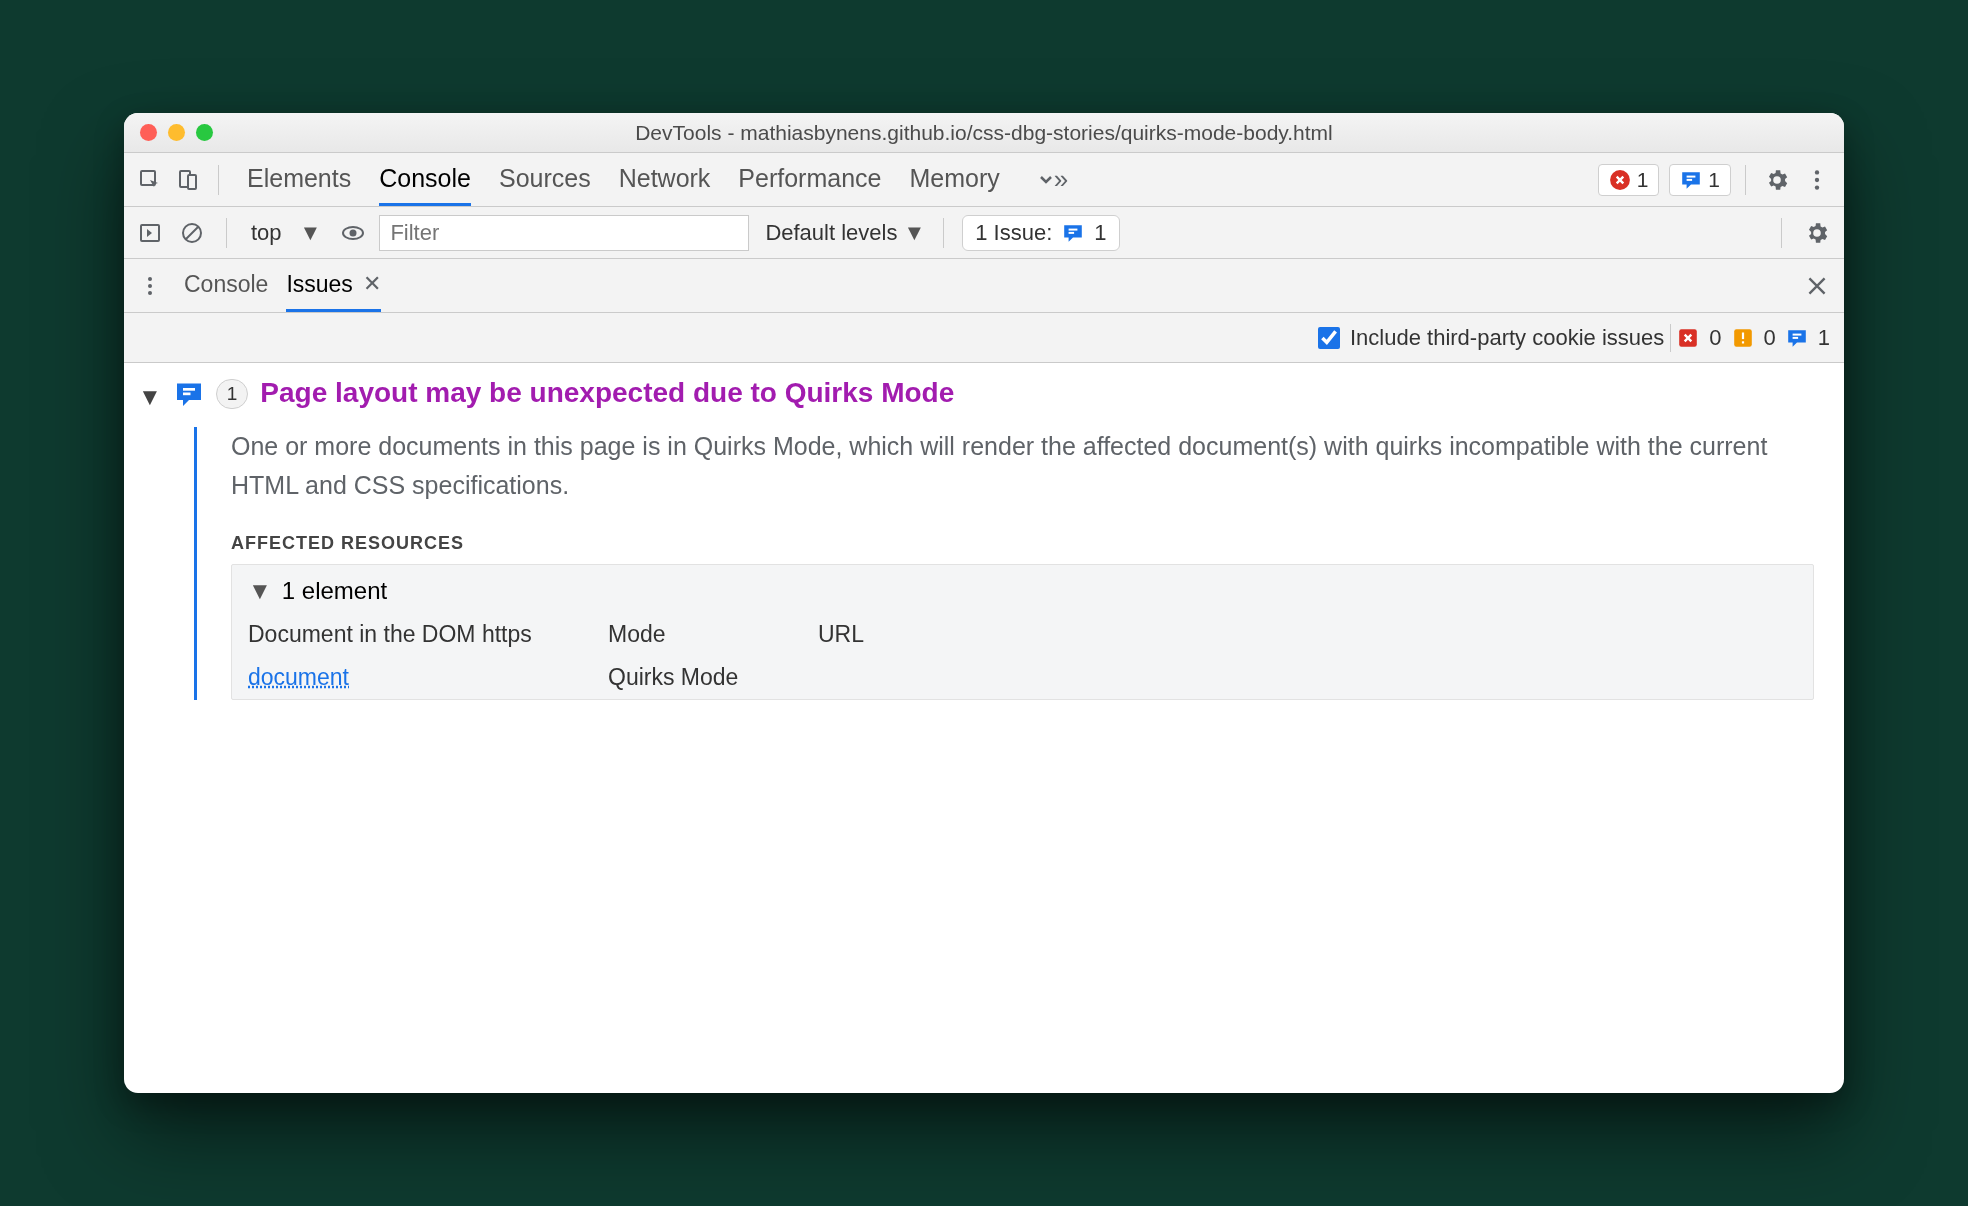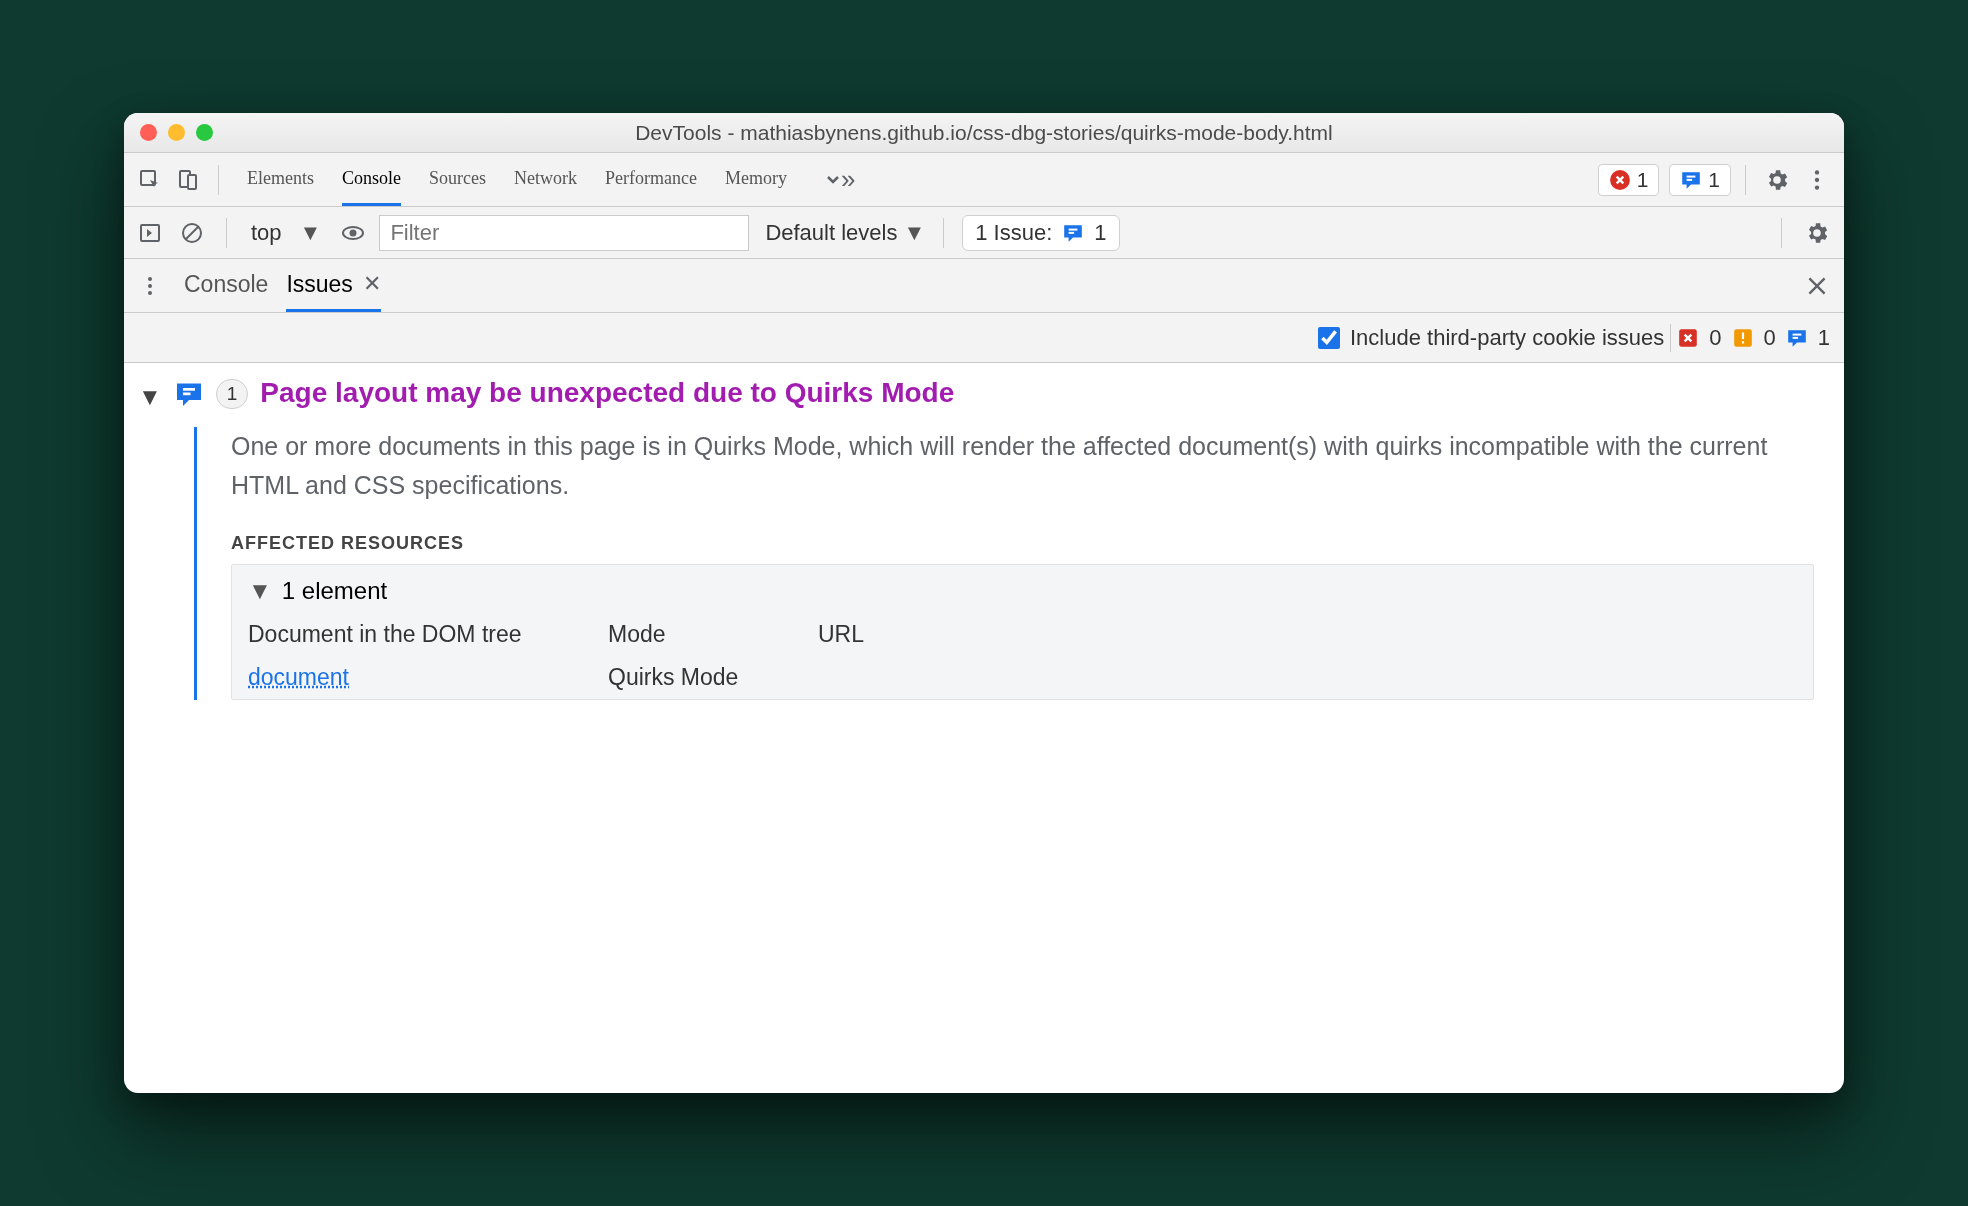--- a/index.html
+++ b/index.html
@@ -45,21 +45,21 @@
     border-bottom:1px solid #cacaca;
     display:flex;
     align-items:center;
     padding: 0 10px;
     gap: 6px;
     flex-shrink:0;
   }
   .tb-sep { width:1px; height:30px; background:#cacaca; margin:0 8px; }
   .icon-btn { display:flex; align-items:center; justify-content:center; color:#5f6368; cursor:pointer; padding:4px; }
   .tabs { display:flex; align-items:stretch; height:100%; gap:28px; margin-left:14px; }
-  .tab { display:flex; align-items:center; font-size:18px; color:#555; cursor:pointer; border-bottom:3px solid transparent;font-family:Liberation Serif, serif; }
+  .tab { display:flex; align-items:center; font-size:25px; color:#555; cursor:pointer; border-bottom:3px solid transparent; }
   .tab.active { color:#000; border-bottom-color:#1a73e8; font-weight:400; }
   .spacer { flex:1; }
   .badge-group { display:flex; gap:10px; align-items:center; }
   .badge-pill { display:flex; align-items:center; gap:6px; border:1px solid #cfcfcf; border-radius:4px; padding:3px 10px; background:#fff; font-size:21px; color:#333; }
   .gear, .kebab { color:#5f6368; }
   
   .filter-bar {
     height:52px;
     background:#f3f3f3;
     border-bottom:1px solid #cacaca;
@@ -313,21 +313,21 @@
     <div class="issue-body">
       <p class="para">One or more documents in this page is in Quirks Mode, which will render the affected document(s) with quirks incompatible with the current HTML and CSS specifications.</p>
 
       <div class="aff-title">AFFECTED RESOURCES</div>
       <div class="aff-box">
         <div class="aff-head">
           <span style="color:#555;">▼</span>
           <span>1 element</span>
         </div>
         <div class="tbl">
-          <div class="hdr">Document in the DOM tree</div>
+          <div class="hdr">Document in the DOM https</div>
           <div class="hdr">Mode</div>
           <div class="hdr">URL</div>
 
           <div class="cell"><span class="doclink">document</span></div>
           <div class="cell">Quirks Mode</div>
         </div>
       </div>
     </div>
   </div>
 

